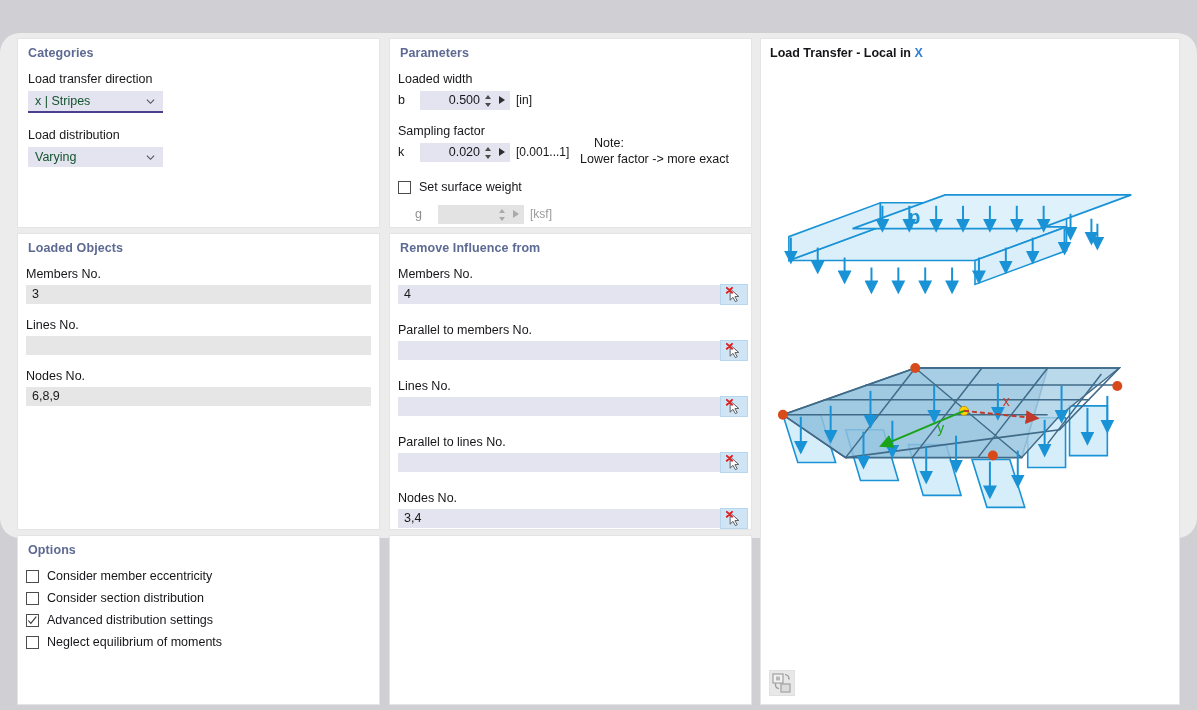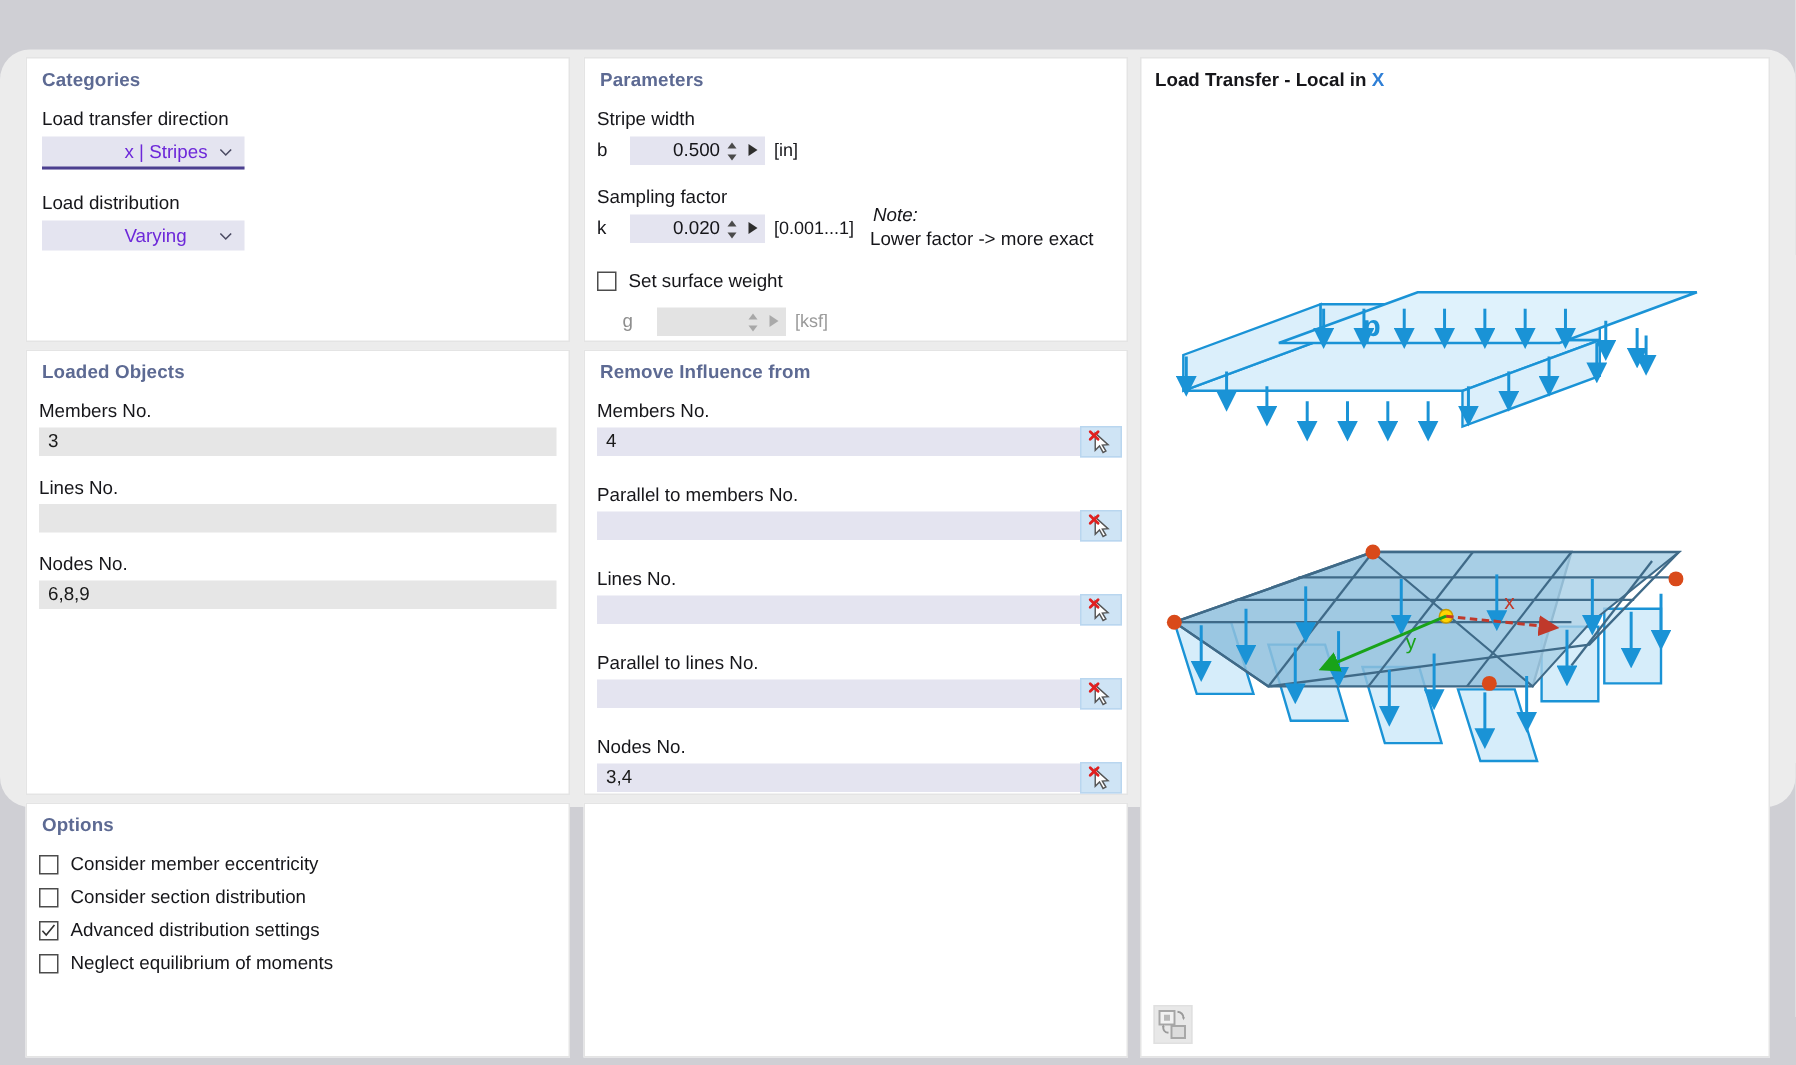--- a/index.html
+++ b/index.html
@@ -58,22 +58,22 @@
   
   .lbl{position:absolute;font-size:12.5px;color:#16161a;white-space:nowrap;}
   .sublbl{position:absolute;font-size:12.5px;color:#16161a;}
 
   
   .combo{
     position:absolute;height:20px;background:#e4e4f0;
     border:none;box-sizing:border-box;cursor:default;
   }
   .combo .val{
-    position:absolute;left:7px;top:2px;font-size:12.5px;color:#6d28d9;
-    line-height:16px;white-space:nowrap;margin-left:48px;
+    position:absolute;left:7px;top:2px;font-size:12.5px;color:#14532d;
+    line-height:16px;white-space:nowrap;
   }
   .combo .chev{
     position:absolute;right:8px;top:6px;width:9px;height:9px;
   }
   .combo.focused{border-bottom:2px solid #4b3f8f;height:22px;}
 
   
   .numfield{
     position:absolute;height:19px;background:#e4e4f0;box-sizing:border-box;
   }
@@ -168,21 +168,21 @@
         <span class="val">Varying</span>
         <svg class="chev" viewBox="0 0 10 10">
           <polyline points="1,3 5,7 9,3" fill="none" stroke="#4a4a62" stroke-width="1.2"></polyline>
         </svg>
       </div>
     </div>
 
     <div class="group g-parameters">
       <div class="group-title">Parameters</div>
 
-      <div class="lbl" style="left:8px;top:33px;">Stripe width</div>
+      <div class="lbl" style="left:8px;top:33px;">Loaded width</div>
       <div class="sublbl" style="left:8px;top:54px;">b</div>
       <div class="numfield" style="left:30px;top:52px;width:90px;">
         <span class="nval">0.500</span>
         <span class="spin">
             <i class="up"></i>
             <i class="dn"></i>
           </span>
         <span class="playarrow"></span>
       </div>
       <div class="unit" style="left:126px;top:54px;">[in]</div>
@@ -192,21 +192,21 @@
       <div class="numfield" style="left:30px;top:104px;width:90px;">
         <span class="nval">0.020</span>
         <span class="spin">
             <i class="up"></i>
             <i class="dn"></i>
           </span>
         <span class="playarrow"></span>
       </div>
       <div class="unit" style="left:126px;top:106px;">[0.001...1]</div>
 
-      <div class="note" style="left:192px;top:96px;font-style:italic;">Note:</div>
+      <div class="note" style="left:204px;top:96px;">Note:</div>
       <div class="note" style="left:190px;top:112px;">Lower factor -&gt; more exact</div>
 
       <div class="cbrow" style="left:8px;top:141px;">
         <span class="cbox"></span>
         <span class="cblabel">Set surface weight</span>
       </div>
       <div class="sublbl" style="left:25px;top:168px;color:#8e8e8e;">g</div>
       <div class="numfield disabled" style="left:48px;top:166px;width:86px;">
         <span class="nval"></span>
         <span class="spin">

